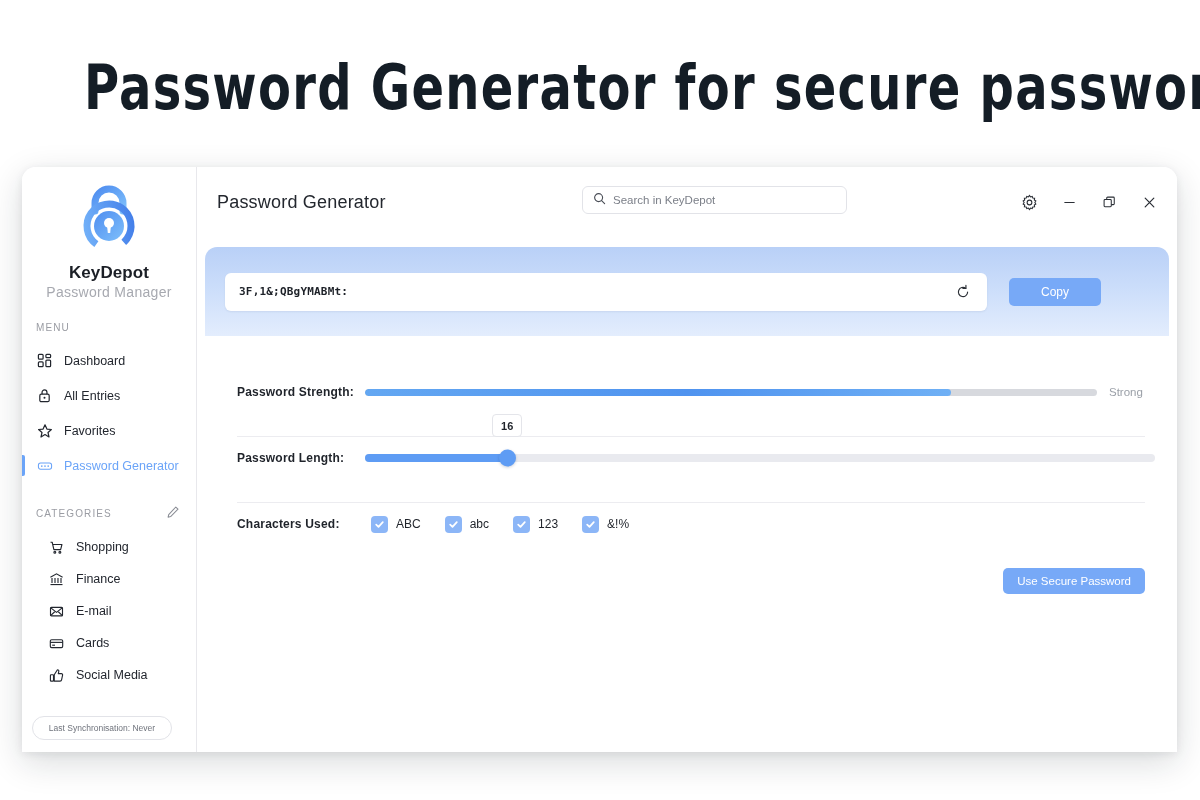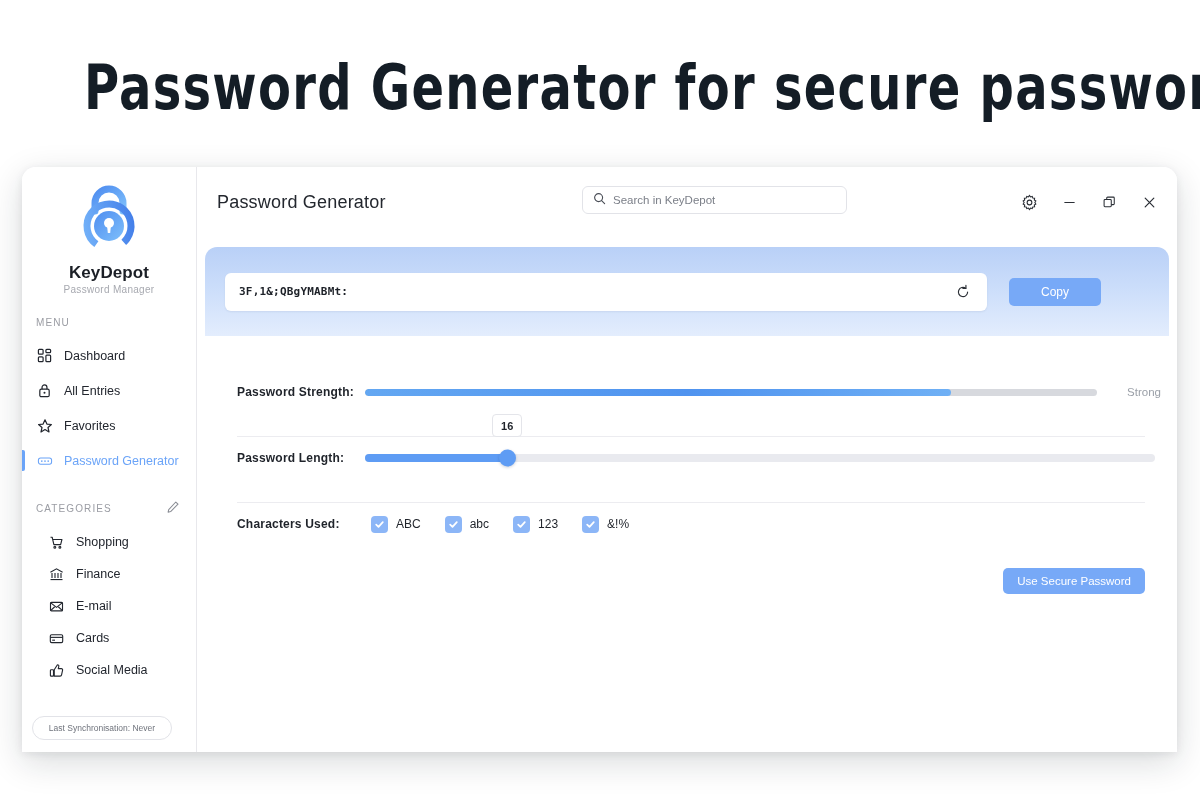--- a/index.html
+++ b/index.html
@@ -78,21 +78,21 @@
   .brand-name {
     margin-top: 6px;
     font-size: 17px;
     font-weight: 700;
     color: #1b1f26;
     letter-spacing: 0.1px;
   }
 
   .brand-sub {
     margin-top: 1px;
-    font-size: 10px;
+    font-size: 14px;
     color: #a7a9b0;
     letter-spacing: 0.3px;
   }
 
   .section-label {
     margin-top: 22px;
     padding-left: 14px;
     font-size: 10px;
     letter-spacing: 1.1px;
     color: #9a9ca3;
@@ -336,21 +336,20 @@
     left: 0; top: 0; bottom: 0;
     width: 80%;
     border-radius: 4px;
     background: linear-gradient(90deg, #63a7f2 0%, #4f93ef 55%, #6fb0f5 100%);
   }
   .strength-word {
     width: 52px;
     flex: 0 0 52px;
     font-size: 11.5px;
     color: #9ba0a8;
-    text-align: right;
   }
 
   .slider-wrap {
     flex: 1 1 auto;
     position: relative;
     height: 28px;
     display: flex;
     align-items: center;
     margin-right: 6px;
   }

